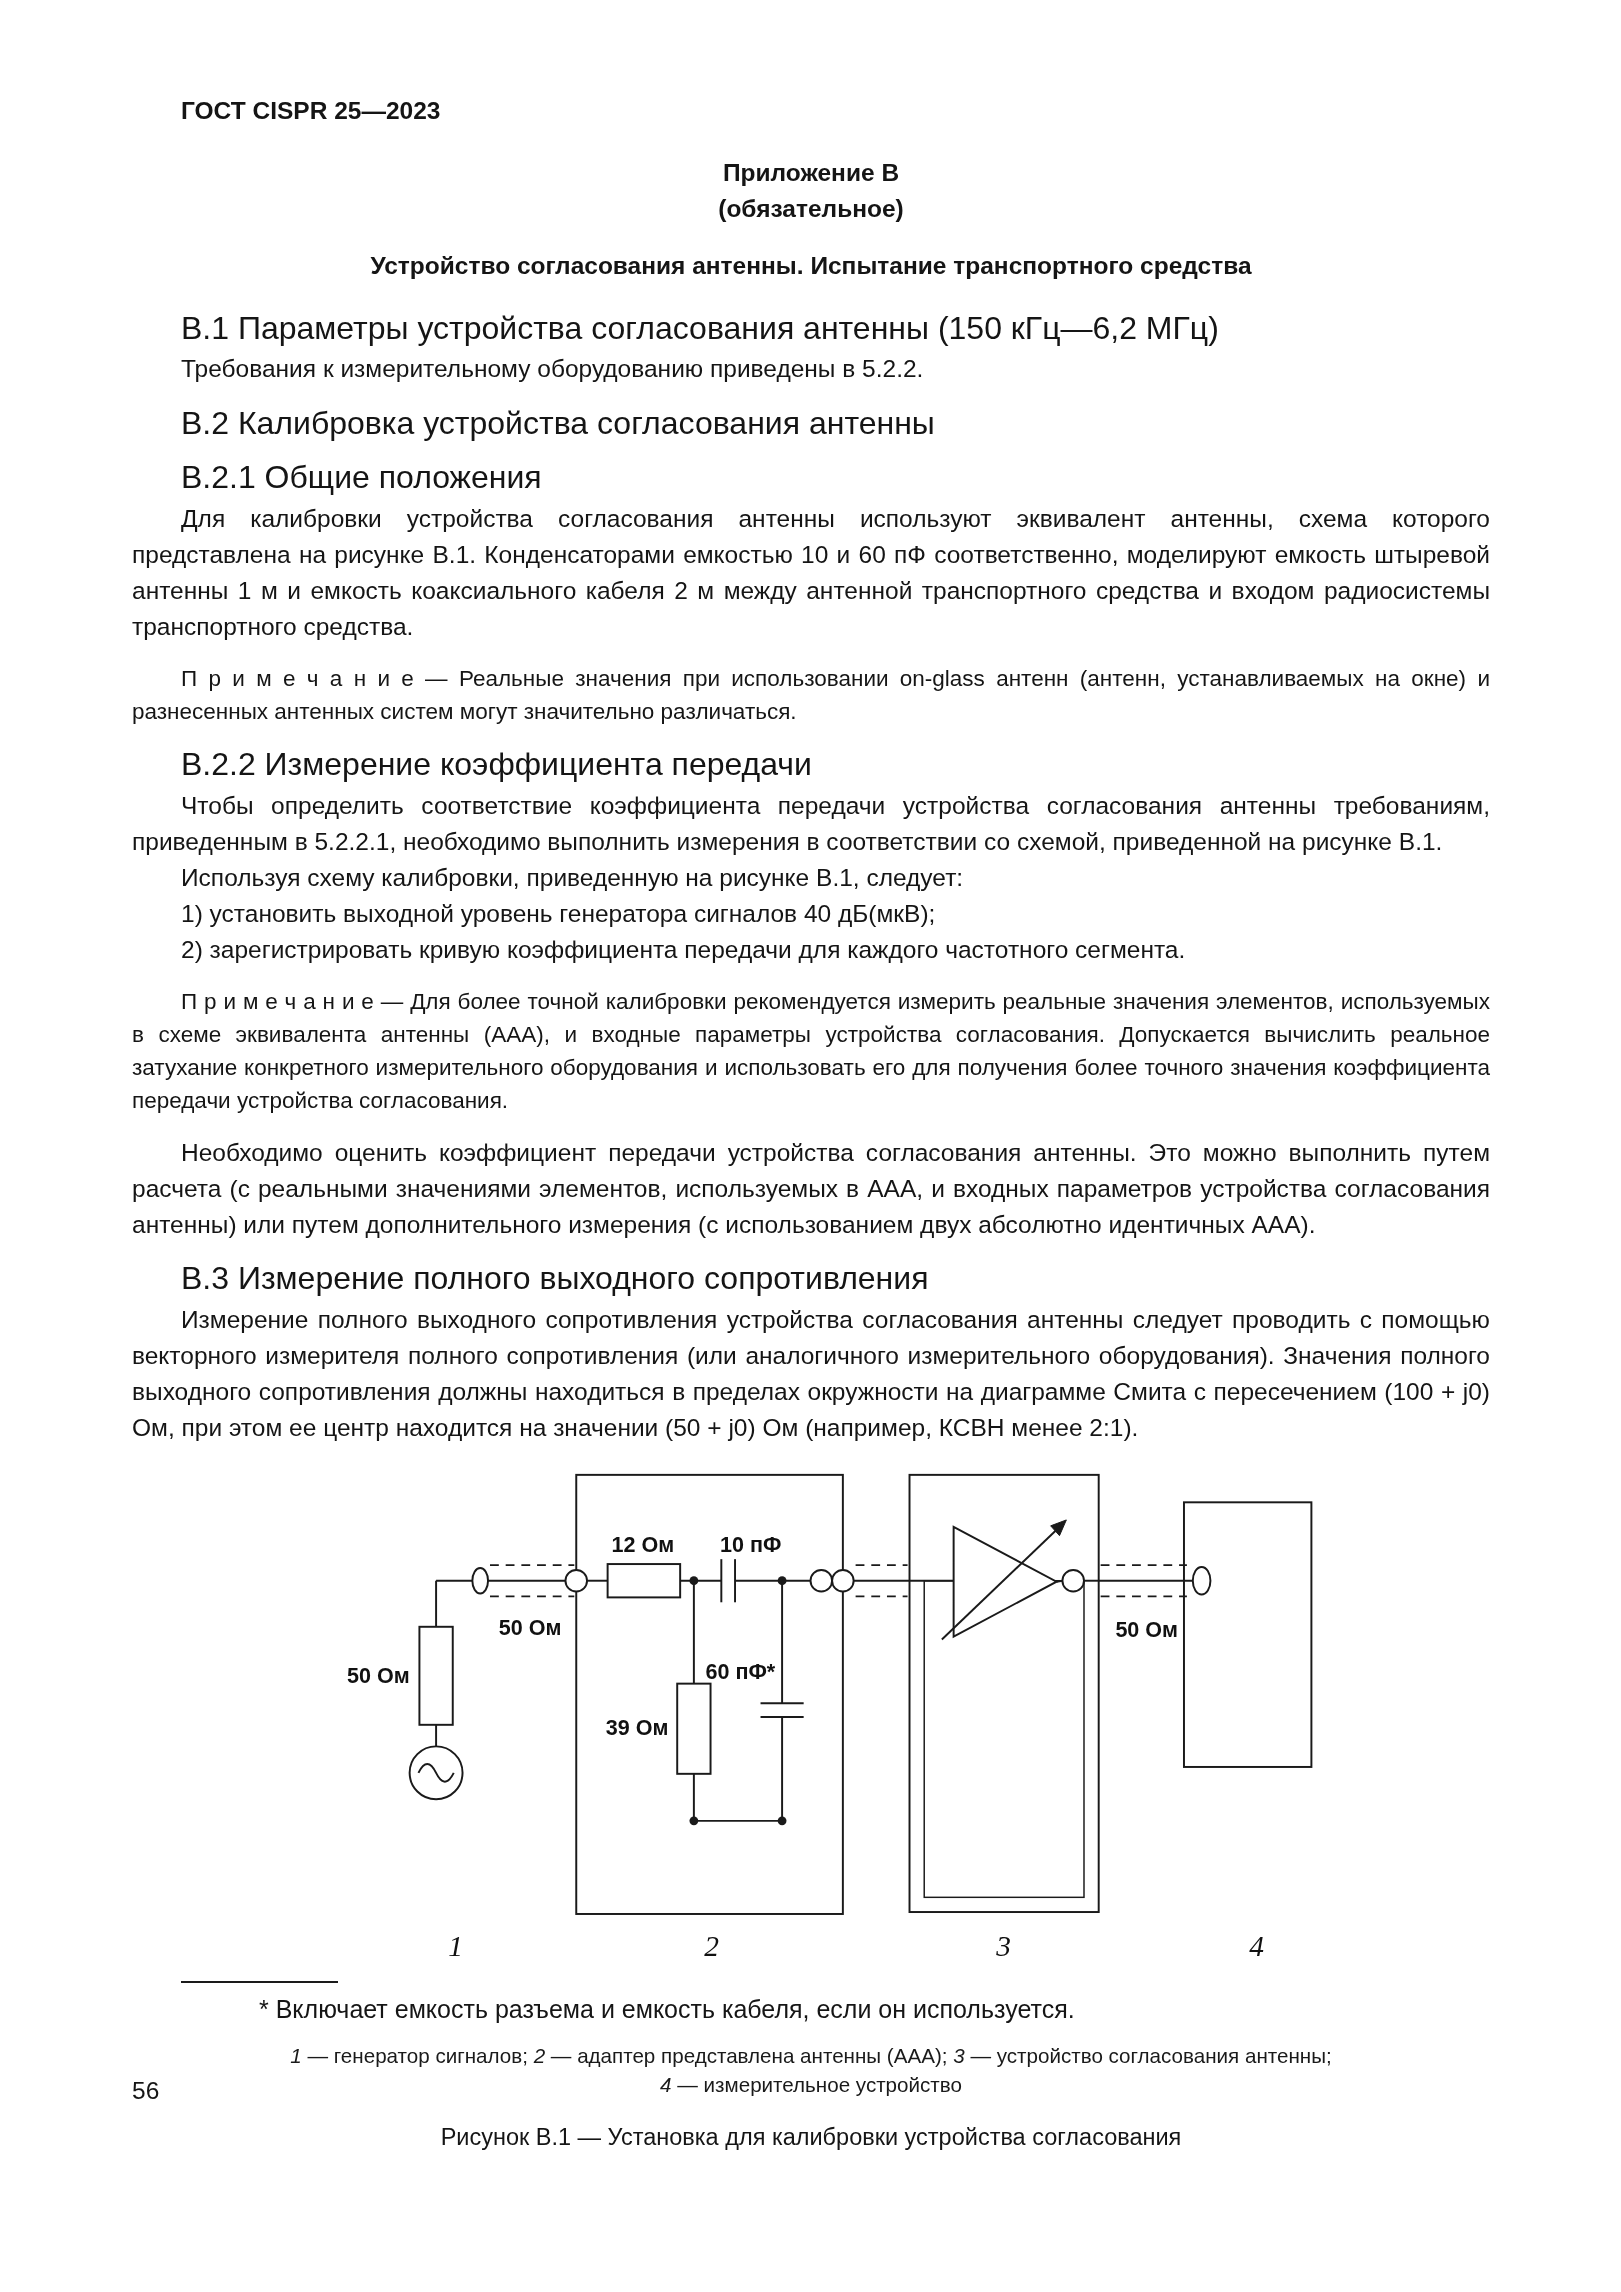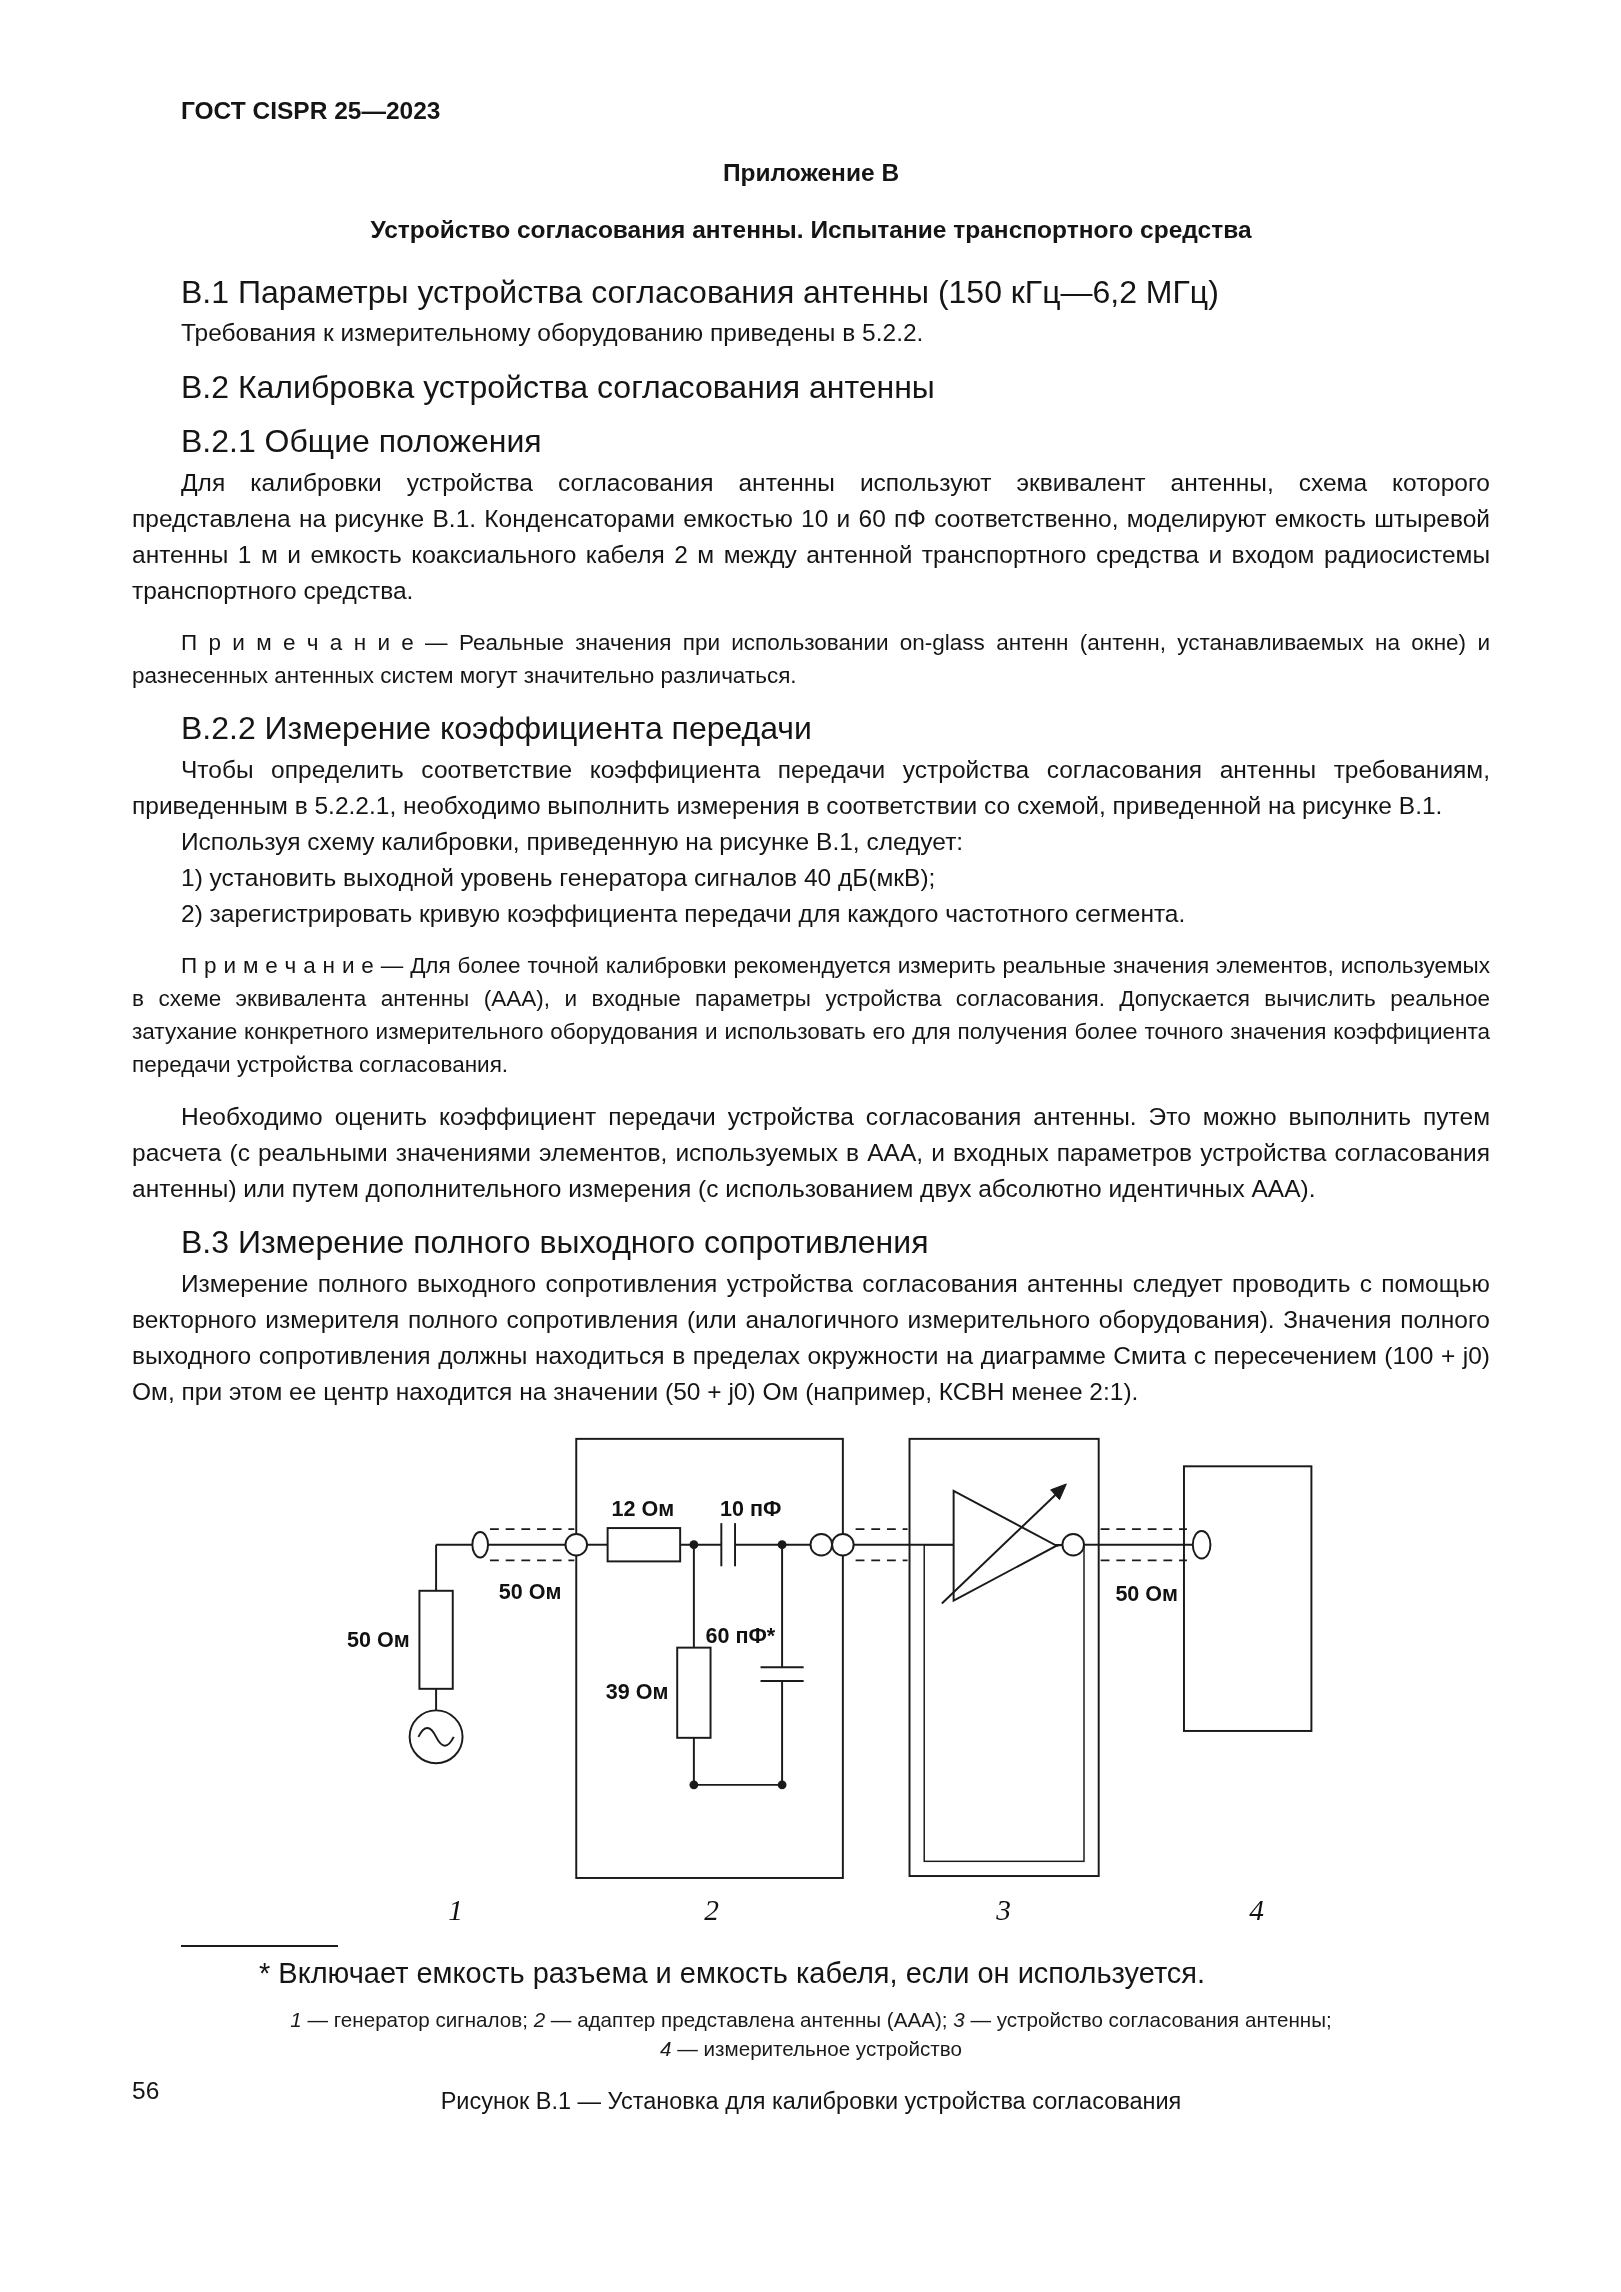--- a/index.html
+++ b/index.html
@@ -32,34 +32,35 @@
   }
   .sch .thin { stroke-width:1.5; }
   .sch .wfill { fill:#ffffff; }
   .sch .dot  { fill:#1a1a1a; stroke:none; }
   .sch .dash { stroke-dasharray:9 7; stroke-width:1.8; }
   .sch .fillblk { fill:#1a1a1a; stroke:#1a1a1a; stroke-width:1; }
   .sch text { stroke:none; fill:#111; }
   .sch .lbl { font:bold 22px "Liberation Sans", sans-serif; }
   .sch .num { font:italic 30px "Liberation Serif", serif; }
   .footnote-rule { width:157px; border-top:2px solid #1a1a1a; margin:17.6px 0 11.8px 49px; }
-  .footnote { font-size:29px; line-height:31px; margin-left:127px; }
+  .footnote { font-size:25px; line-height:31px; margin-left:127px; }
   .legend { font-size:20.6px; line-height:29px; text-align:center; margin-top:15.7px; color:#1a1a1a; }
   .legend i { font-style:italic; }
   .caption { font-size:23.5px; text-align:center; margin-top:19.6px; }
   .page-number { position:absolute; left:132px; bottom:184px; font-size:24.5px; }
 </style>
 </head>
 <body>
 
 <div class="page">
 
   <div class="doc-header">ГОСТ CISPR 25—2023</div>
 
   <div class="center h-annex">Приложение В</div>
+  <div class="center bold">(обязательное)</div>
 
   <div class="center h-title">Устройство согласования антенны. Испытание транспортного средства</div>
 
   <div class="sec-heading first">В.1 Параметры устройства согласования антенны (150 кГц—6,2 МГц)</div>
   <p class="list-line">Требования к измерительному оборудованию приведены в 5.2.2.</p>
 
   <div class="sec-heading">В.2 Калибровка устройства согласования антенны</div>
 
   <div class="sec-heading">В.2.1 Общие положения</div>
   <p class="para">Для калибровки устройства согласования антенны используют эквивалент антенны, схема которого представлена на рисунке В.1. Конденсаторами емкостью 10 и 60 пФ соответственно, моделируют емкость штыревой антенны 1 м и емкость коаксиального кабеля 2 м между антенной транспортного средства и входом радиосистемы транспортного средства.</p>

